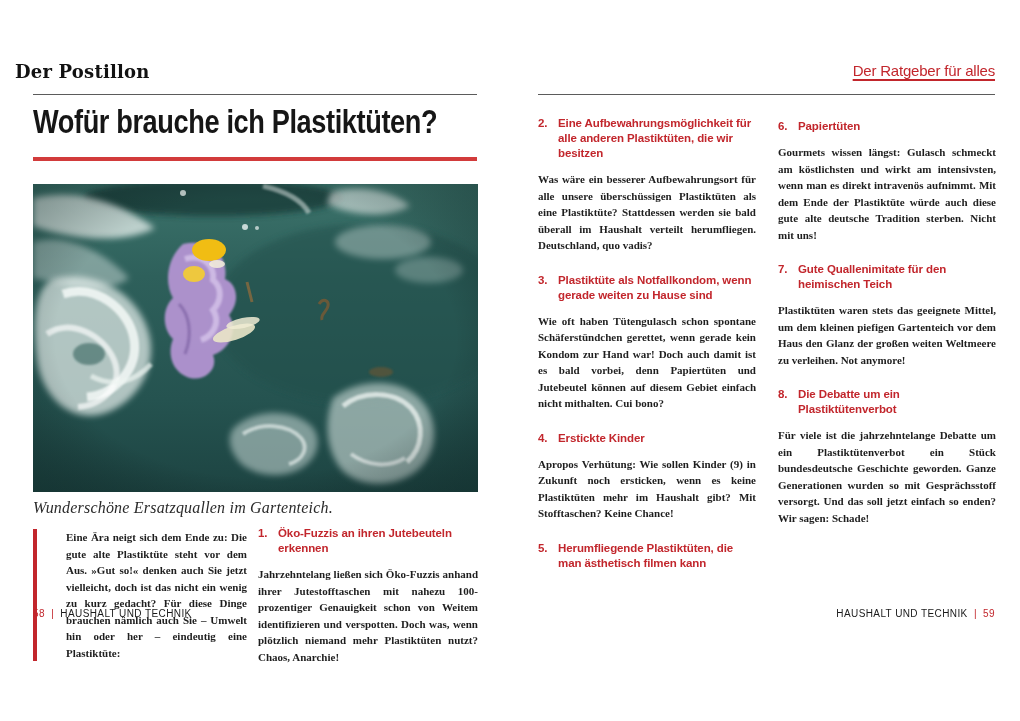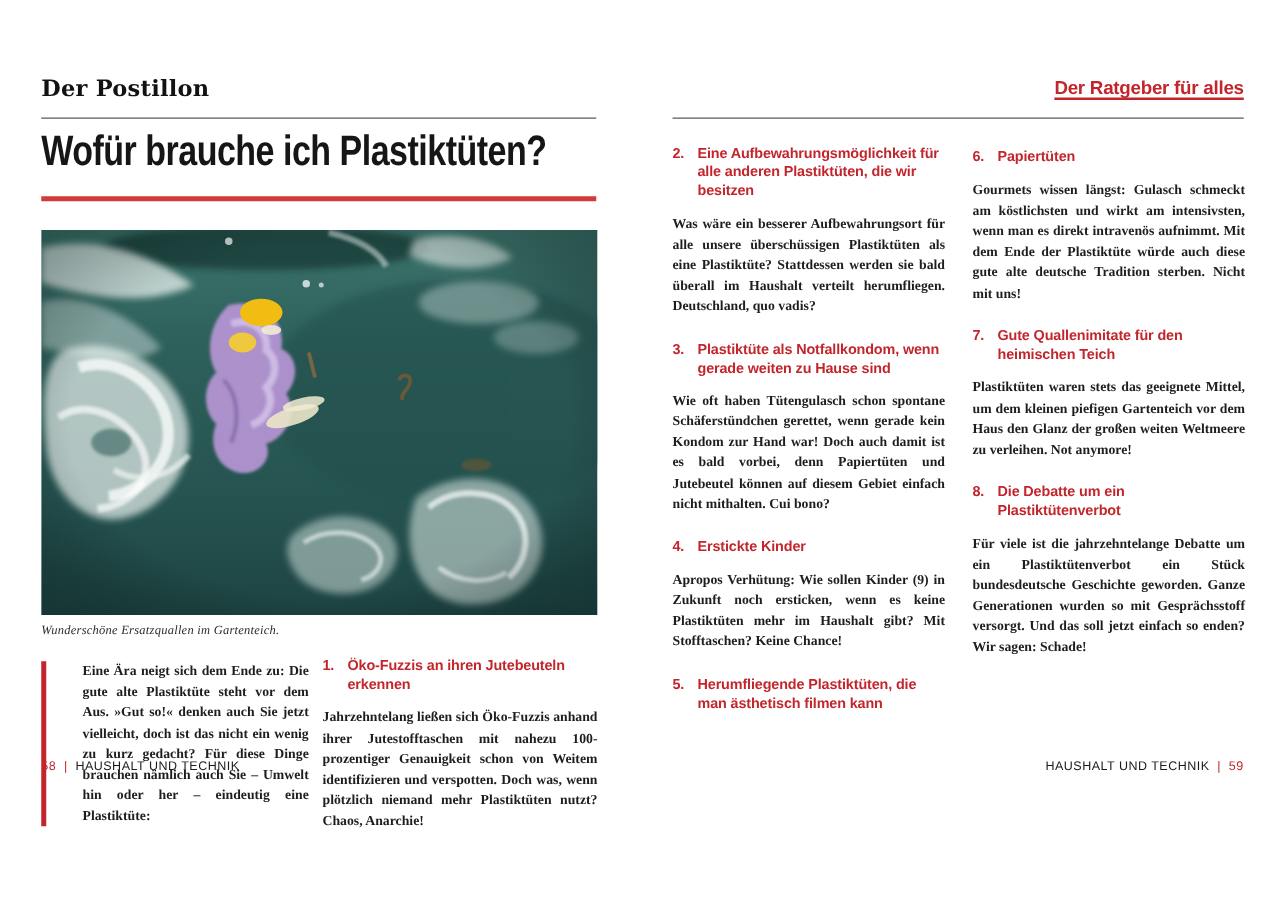--- a/index.html
+++ b/index.html
@@ -1,39 +1,39 @@
 <!DOCTYPE html>
 <html lang="de"><head>
 <meta charset="utf-8">
 <style>
   * { margin:0; padding:0; box-sizing:border-box; }
   html,body { width:1020px; height:721px; background:#ffffff; overflow:hidden;
               font-family:"Liberation Sans", sans-serif; }
   .abs { position:absolute; }
 
   
-  .masthead { left:33px; top:61px; font-family:"DejaVu Serif", serif; font-weight:bold;
+  .masthead { left:15px; top:61px; font-family:"DejaVu Serif", serif; font-weight:bold;
               font-size:18px; color:#121212; letter-spacing:0.2px; }
   .rule { top:94px; height:1px; background:#5b5b5b; }
   .rule-left  { left:33px;  width:444px; }
   .rule-right { left:538px; width:457px; }
-  .ratgeber { right:25px; top:62px; font-weight:bold; font-size:15px; color:#c2262c;
+  .ratgeber { right:25px; top:62px; font-weight:normal; font-size:15px; color:#c2262c;
               letter-spacing:-0.2px; text-decoration:underline; text-decoration-thickness:2px;
               text-underline-offset:3px;padding-left:12px; }
 
   
   .headline { left:33px; top:102px; font-weight:bold; font-size:34px; color:#161616;
               letter-spacing:-0.5px; white-space:nowrap; transform:scaleX(0.80);
               transform-origin:left top; }
   .headline-underline { left:33px; top:157px; width:444px; height:4px; background:#d23b3b; }
 
   
   .photo { left:33px; top:184px; width:445px; height:308px; }
   .caption { left:33px; top:499px; font-family:"Liberation Serif", serif; font-style:italic;
-             font-size:10px; color:#2b2b2b; letter-spacing:0.2px; }
+             font-size:16px; color:#2b2b2b; letter-spacing:0.2px; }
 
   
   .serif-body { font-family:"Liberation Serif", serif; font-size:11px; line-height:16.5px;
                 color:#1e1e1e; text-align:justify;font-weight:bold; }
   .intro { left:33px; top:529px; width:214px; border-left:4px solid #c2262c; padding-left:29px; }
   .col-1 { left:258px; top:526px; width:220px; }
   .col-a { left:538px; top:116px; width:218px; }
   .col-b { left:778px; top:119px; width:218px; }
 
   .section { margin-bottom:19px; }

